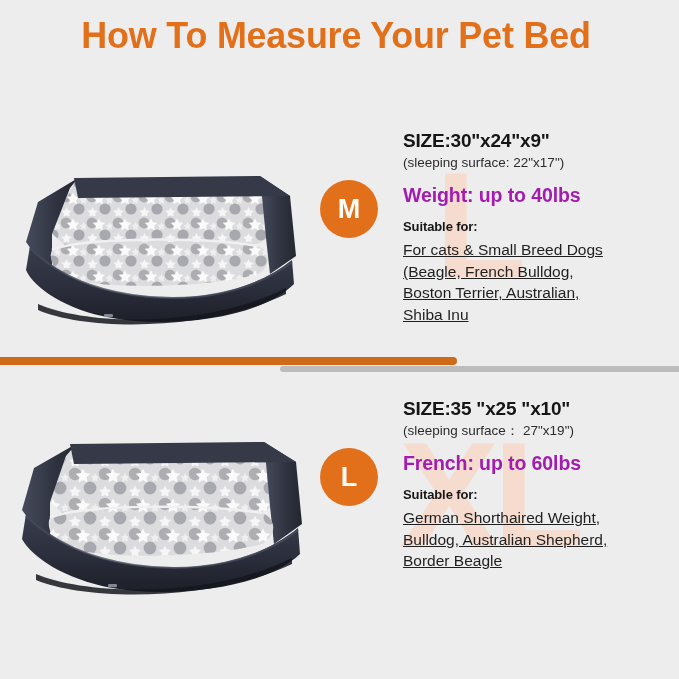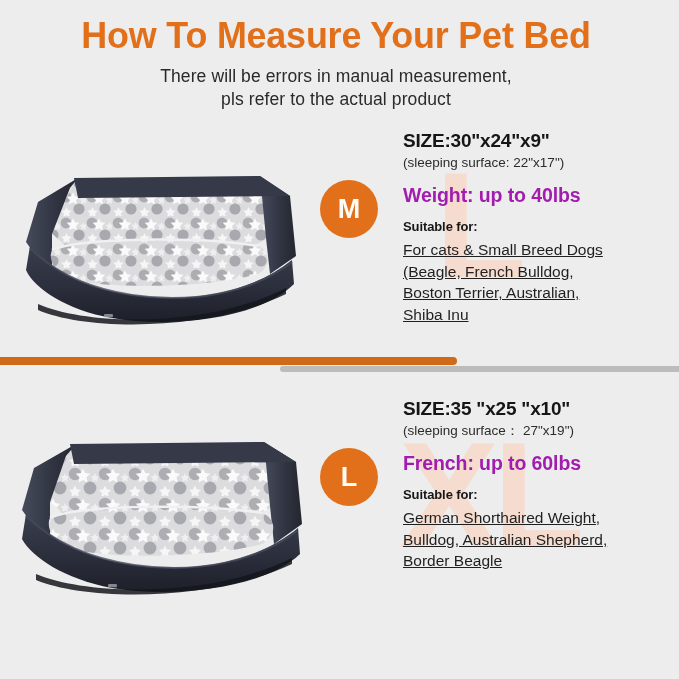--- a/index.html
+++ b/index.html
@@ -197,24 +197,20 @@
   
   .bed-svg { display: block; width: 100%; height: 100%; }
 </style>
 </head>
 <body>
 
 <div class="page">
 
   <div class="header">
     <h1 class="title">How To Measure Your Pet Bed</h1>
-    <p class="subtitle">
-      <span>There will be errors in manual measurement,</span><br>
-      <span>pls refer to the actual product</span>
-    </p>
   </div>
 
   <div class="section" id="section-m">
 
     <div class="bed-wrap">
       <svg class="bed-svg" viewBox="0 0 300 190" preserveAspectRatio="xMidYMid meet">
         <defs>
           <linearGradient id="velvetM" x1="0" y1="0" x2="0" y2="1">
             <stop offset="0%" stop-color="#3a3e4d"></stop>
             <stop offset="55%" stop-color="#2b2e3b"></stop>

